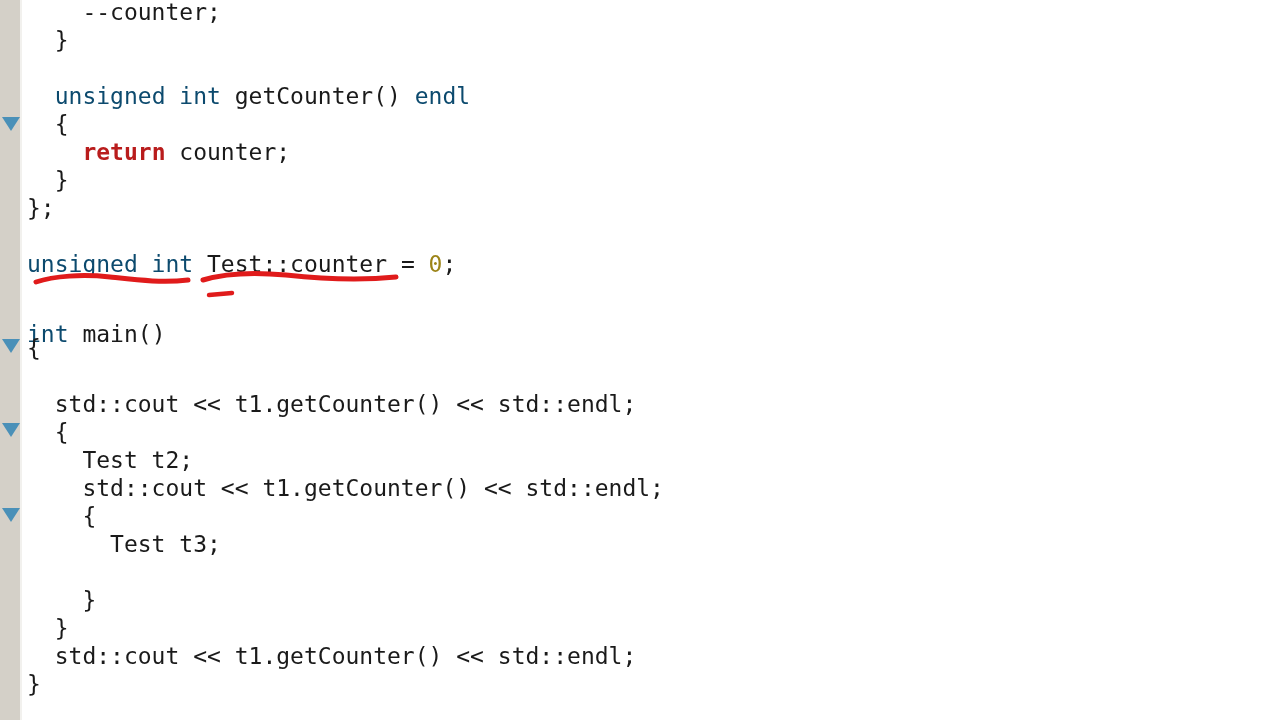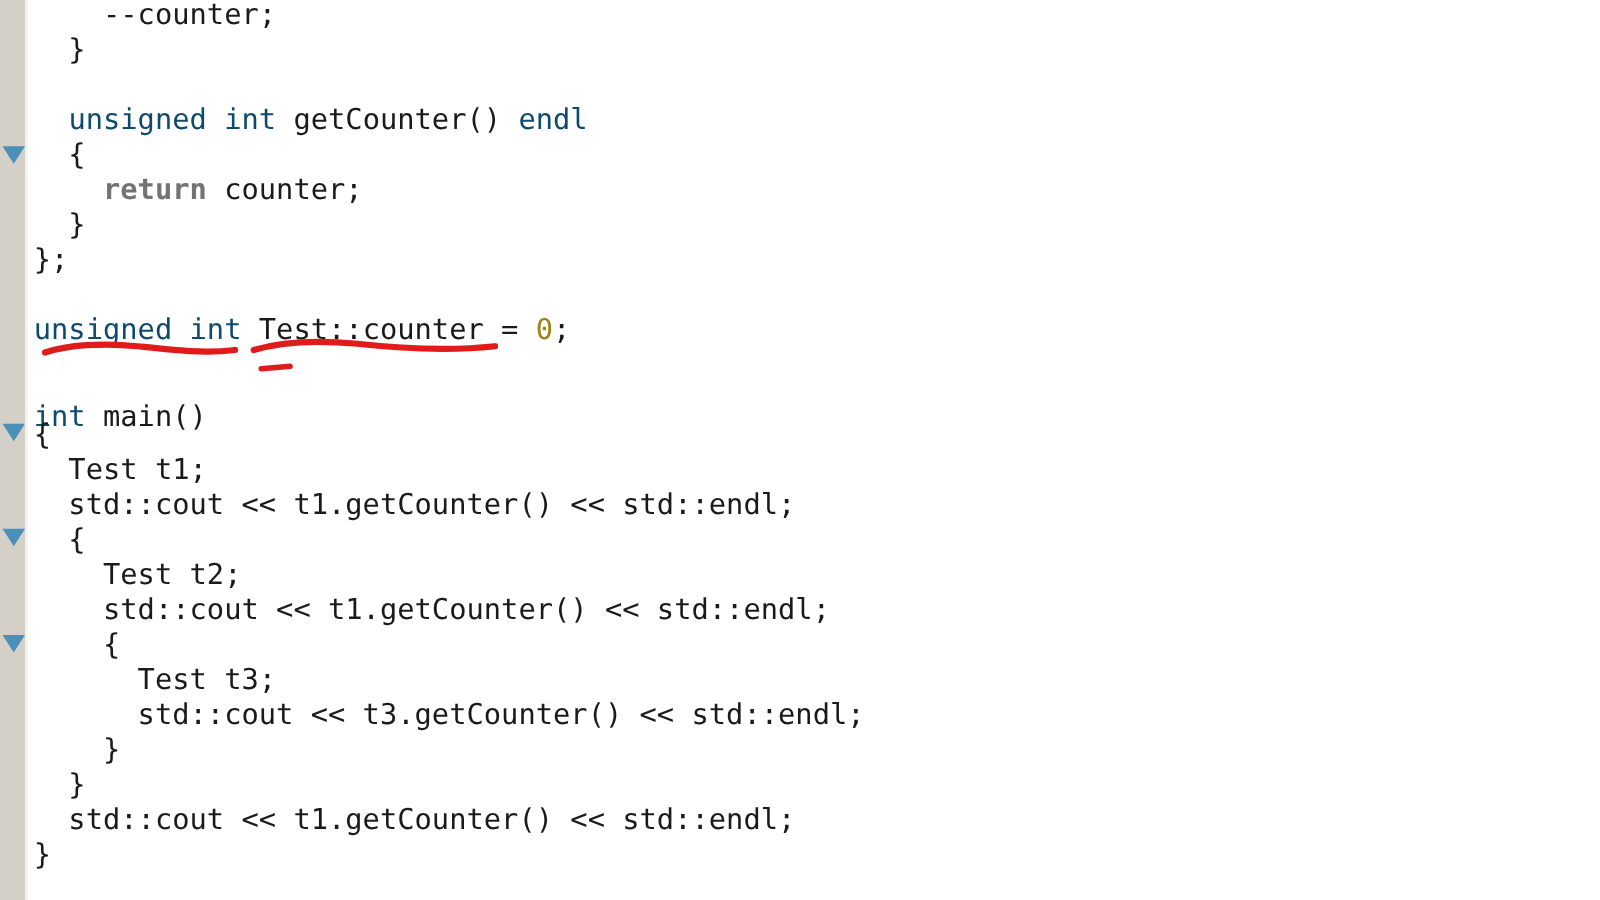--- a/index.html
+++ b/index.html
@@ -29,21 +29,21 @@
   .code{
     position:absolute;left:0;top:0;width:1280px;height:720px;
     padding:16px;margin:0;
   }
   .line{
     position:absolute;left:27px;height:28px;line-height:28px;
     font-size:23px;letter-spacing:0;white-space:pre;
     color:#1a1a1a;font-family:"DejaVu Sans Mono","Liberation Mono",monospace;
   }
   .kw{color:#0c4a6e;}
-  .kwb{color:#737373;font-weight:bold;}
+  .kwb{color:#b91c1c;font-weight:bold;}
   .num{color:#9c8418;}
 
   
   .ann{position:absolute;pointer-events:none;}
 </style>
 </head>
 <body>
 
 <div id="app">
 
@@ -63,28 +63,26 @@
       <div class="line" style="top: 82px;"><span>  </span><span class="kw">unsigned int</span><span> getCounter() </span><span class="kw">endl</span></div>
       <div class="line" style="top: 110px;"><span>  {</span></div>
       <div class="line" style="top: 138px;"><span>    </span><span class="kwb">return</span><span> counter;</span></div>
       <div class="line" style="top: 166px;"><span>  }</span></div>
       <div class="line" style="top: 194px;"><span>};</span></div>
       <div class="line" style="top: 222px;"><span></span></div>
       <div class="line" style="top: 250px;"><span class="kw">unsigned int</span><span> Test::counter = </span><span class="num">0</span><span>;</span></div>
       <div class="line" style="top: 278px;"><span></span></div>
       <div class="line" style="top: 320px;"><span class="kw">int</span><span> main()</span></div>
       <div class="line" style="top: 334px;"><span>{</span></div>
-      <div class="line" style="top: 362px;"><span>  Test t1;</span></div>
       <div class="line" style="top: 390px;"><span>  std::cout &lt;&lt; t1.getCounter() &lt;&lt; std::endl;</span></div>
       <div class="line" style="top: 418px;"><span>  {</span></div>
       <div class="line" style="top: 446px;"><span>    Test t2;</span></div>
       <div class="line" style="top: 474px;"><span>    std::cout &lt;&lt; t1.getCounter() &lt;&lt; std::endl;</span></div>
       <div class="line" style="top: 502px;"><span>    {</span></div>
       <div class="line" style="top: 530px;"><span>      Test t3;</span></div>
-      <div class="line" style="top: 558px;"><span>      std::cout &lt;&lt; t3.getCounter() &lt;&lt; std::endl;</span></div>
       <div class="line" style="top: 586px;"><span>    }</span></div>
       <div class="line" style="top: 614px;"><span>  }</span></div>
       <div class="line" style="top: 642px;"><span>  std::cout &lt;&lt; t1.getCounter() &lt;&lt; std::endl;</span></div>
       <div class="line" style="top: 670px;"><span>}</span></div>
     </div>
 
   <svg class="ann" id="annotation-layer" width="1280" height="720" viewBox="0 0 1280 720">
       <g transform="translate(30,268)">
         <path d="M6,14 C24,8 52,6 80,9 C108,12 132,15 158,12" fill="none" stroke="#e01b1b" stroke-width="5" stroke-linecap="round" stroke-linejoin="round"></path>
       </g>

